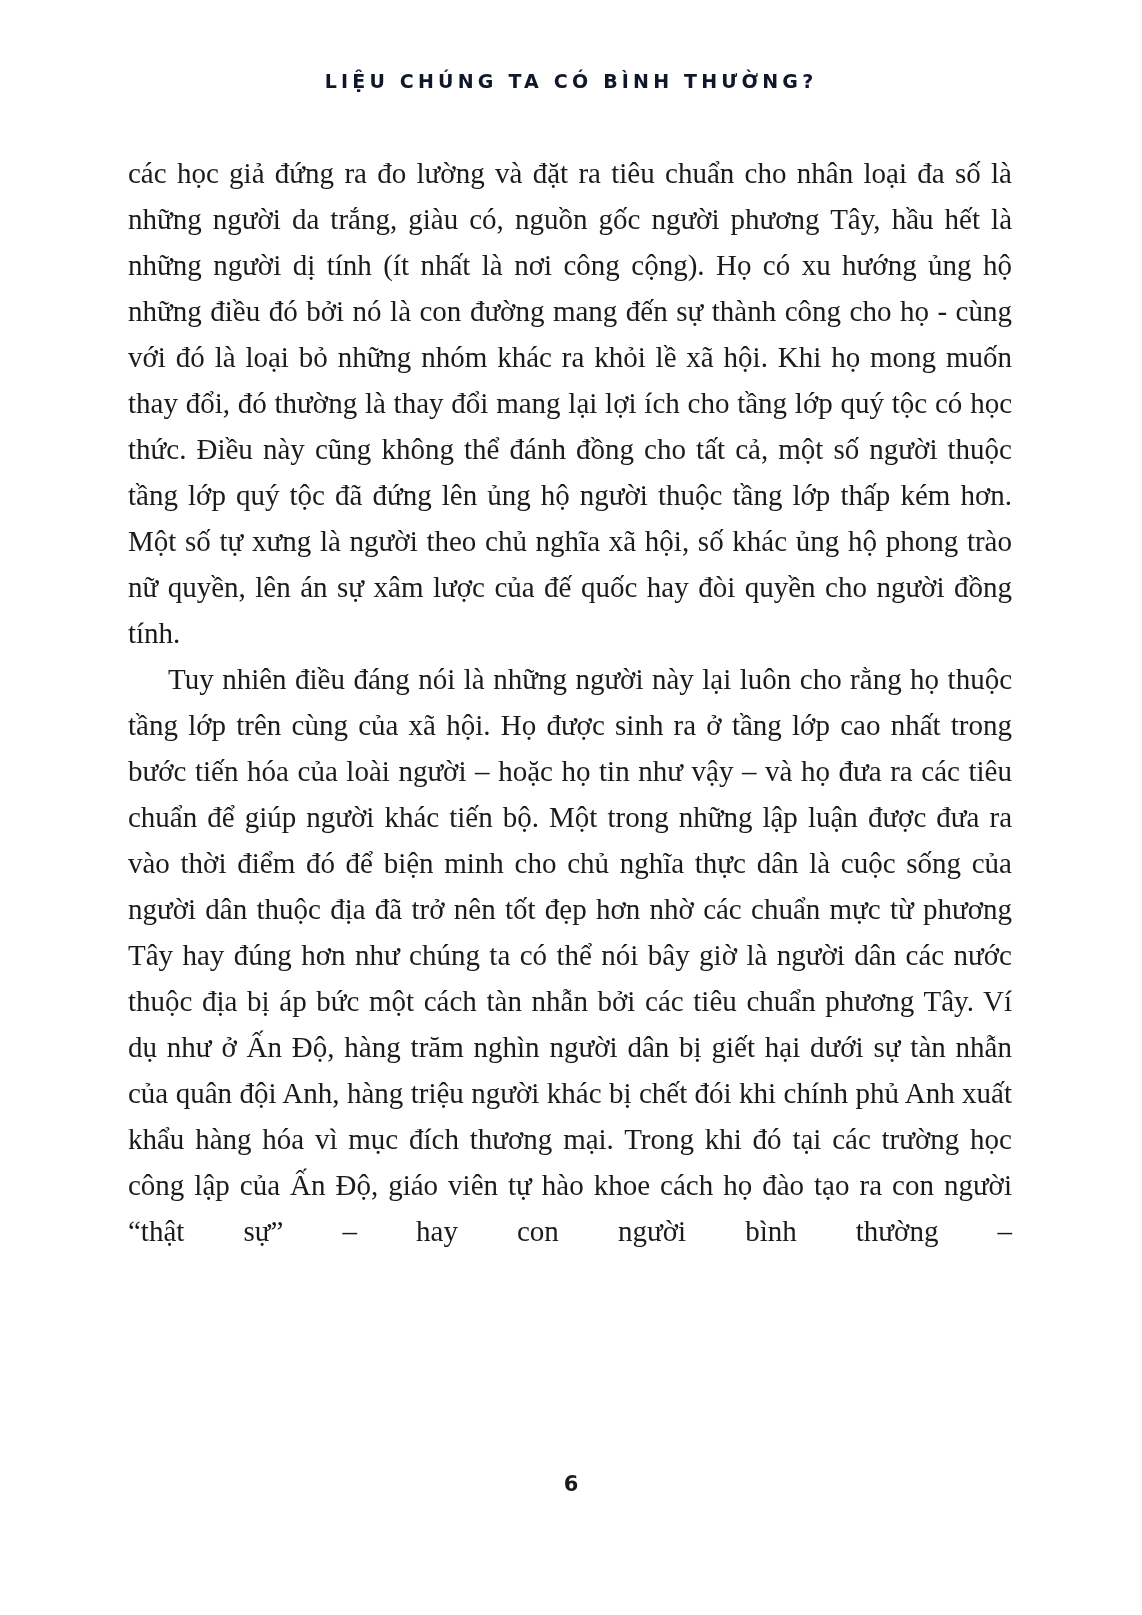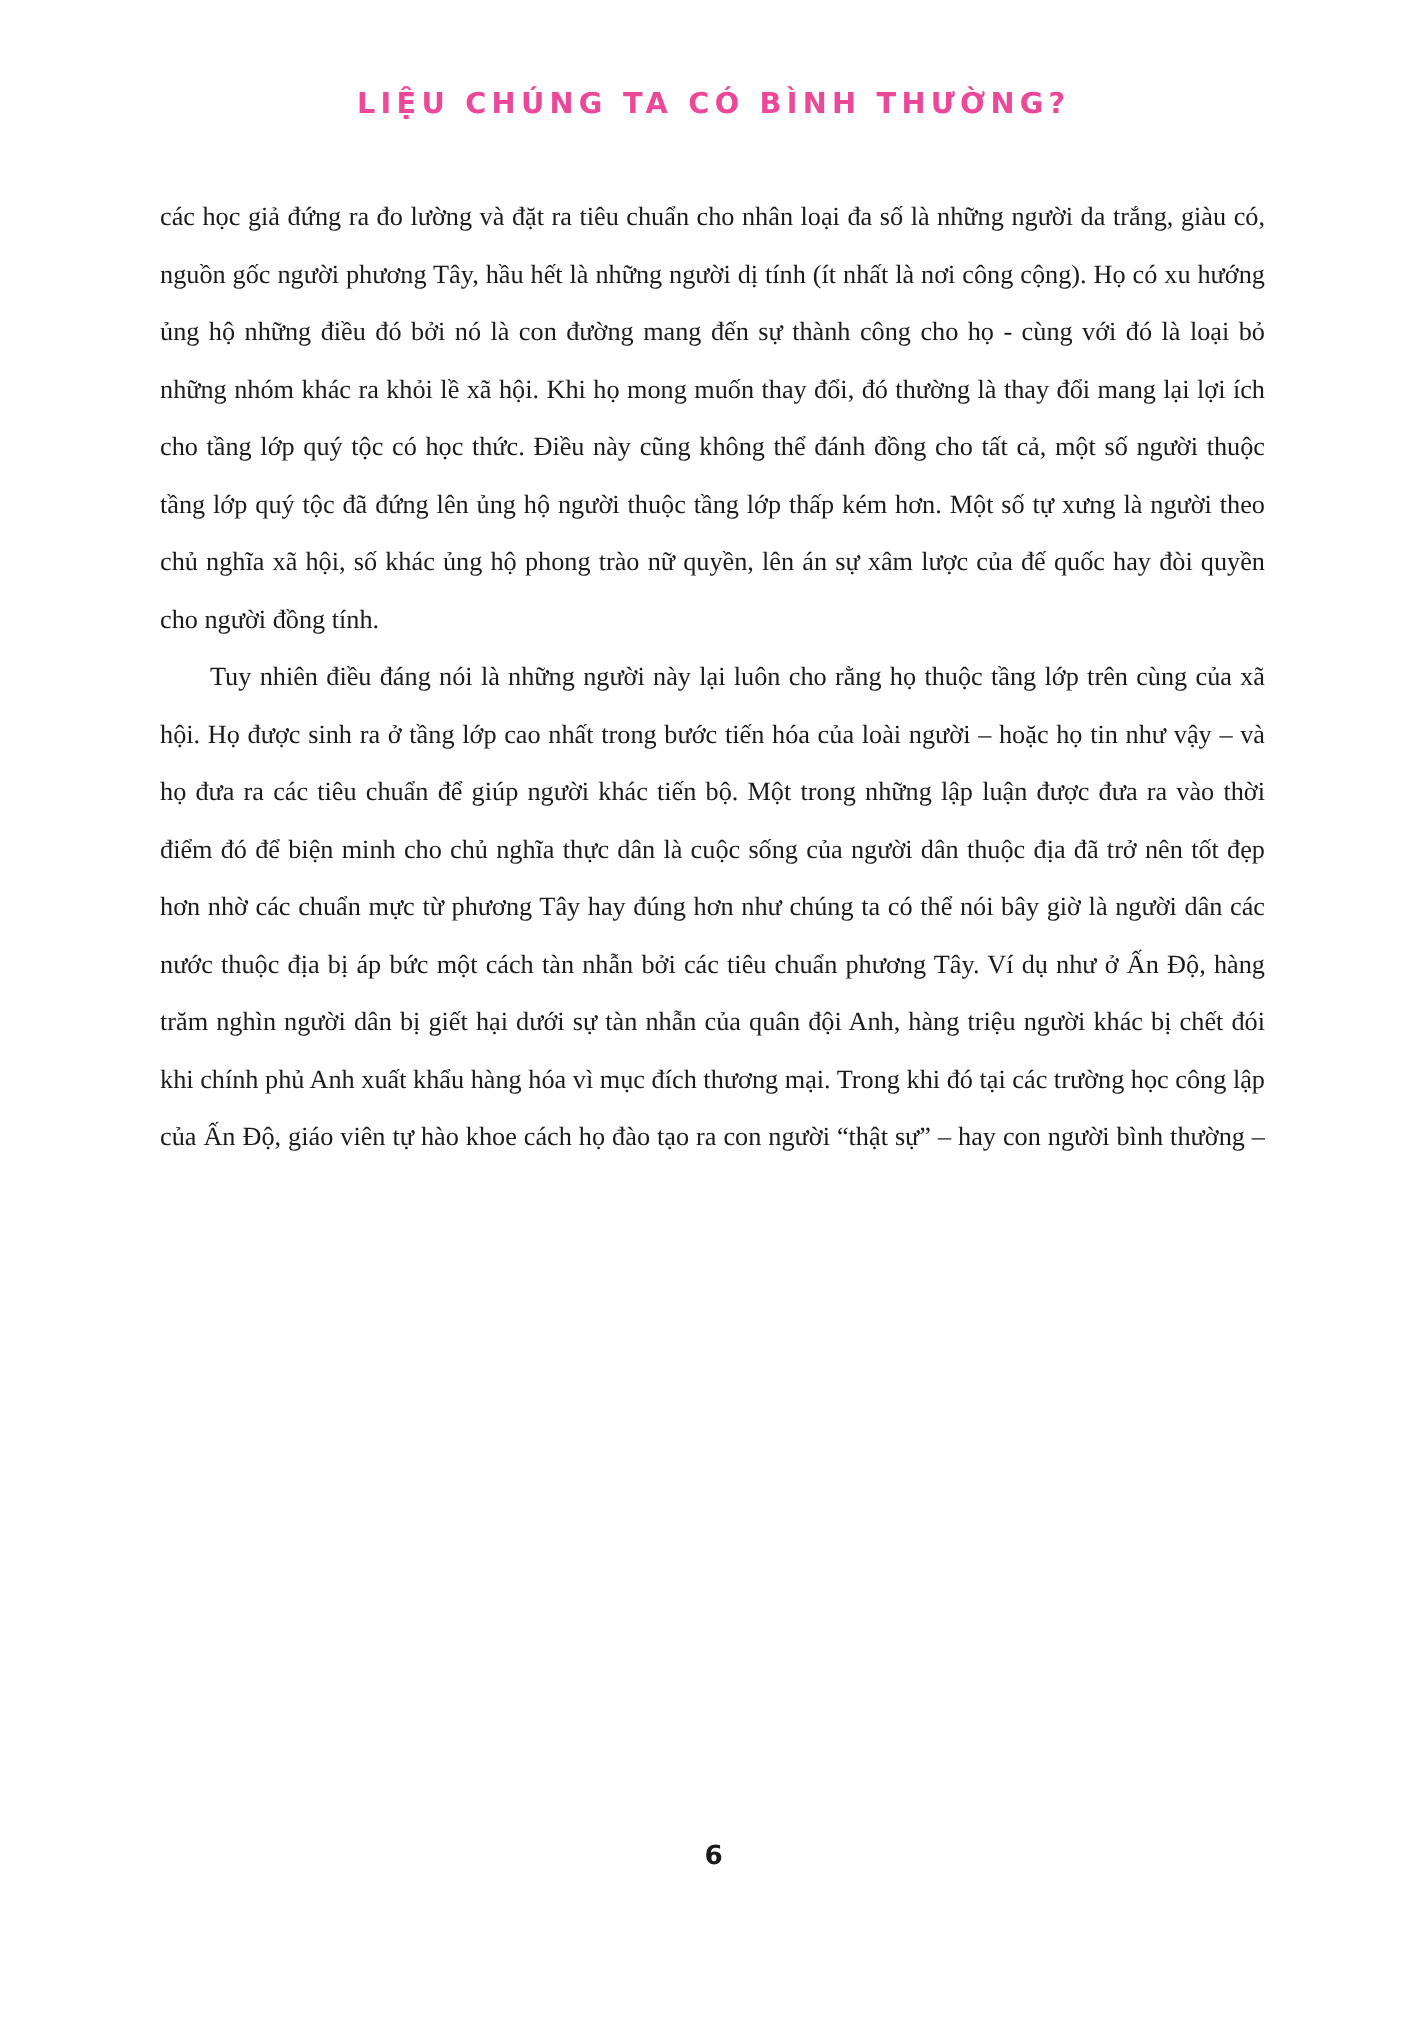--- a/index.html
+++ b/index.html
@@ -26,39 +26,39 @@
   }
 
   
   .running-header {
     position: absolute;
     top: 70px;
     left: 0;
     width: 1142px;
     text-align: center;
     font-family: "DejaVu Sans", "Liberation Sans", sans-serif;
-    font-size: 23px;
+    font-size: 19px;
     font-weight: 600;
     letter-spacing: 4.2px;
-    color: #ec4899;
+    color: #0f172a;
     text-transform: uppercase;
     white-space: nowrap;
   }
 
   
   .text-column {
     position: absolute;
     top: 150px;
     left: 128px;
     width: 884px;
   }
 
   .body-paragraph {
     margin: 0;
-    font-size: 21px;
+    font-size: 29px;
     line-height: 46px;
     text-align: justify;
     text-justify: inter-word;
     color: #1b1b1b;
     font-family: "Liberation Serif", "DejaVu Serif", serif;
     hyphens: none;
   }
 
   .body-paragraph + .body-paragraph {
     text-indent: 40px;

